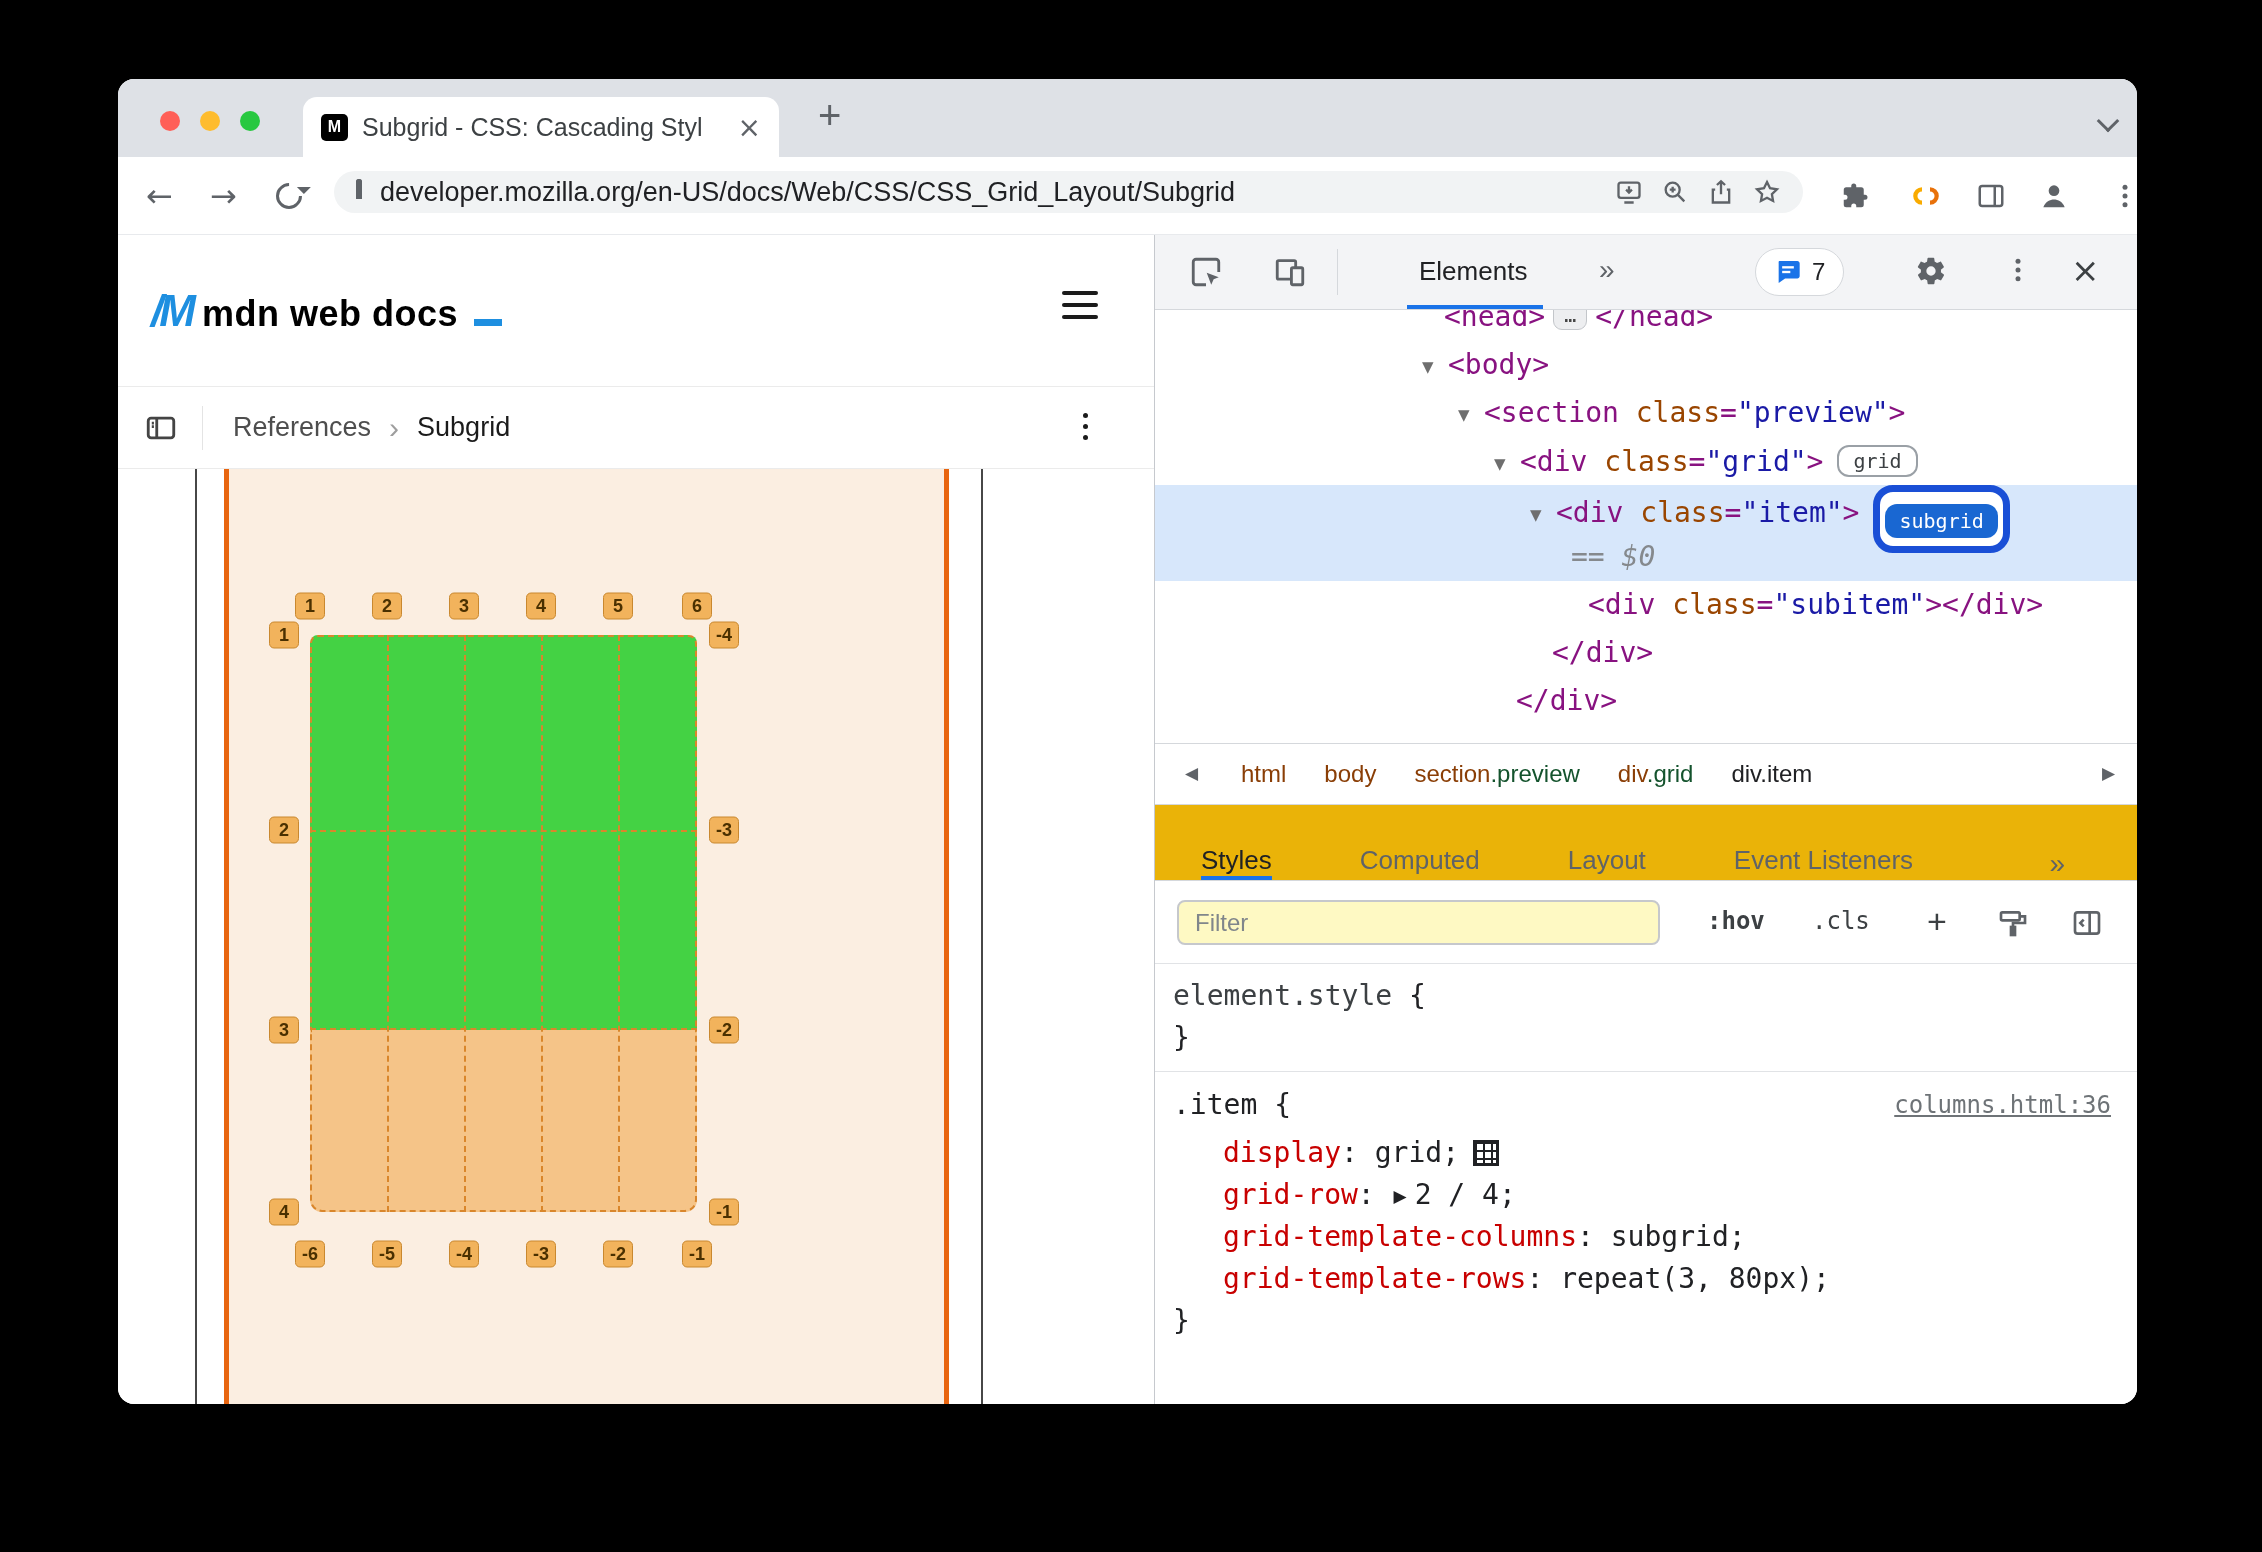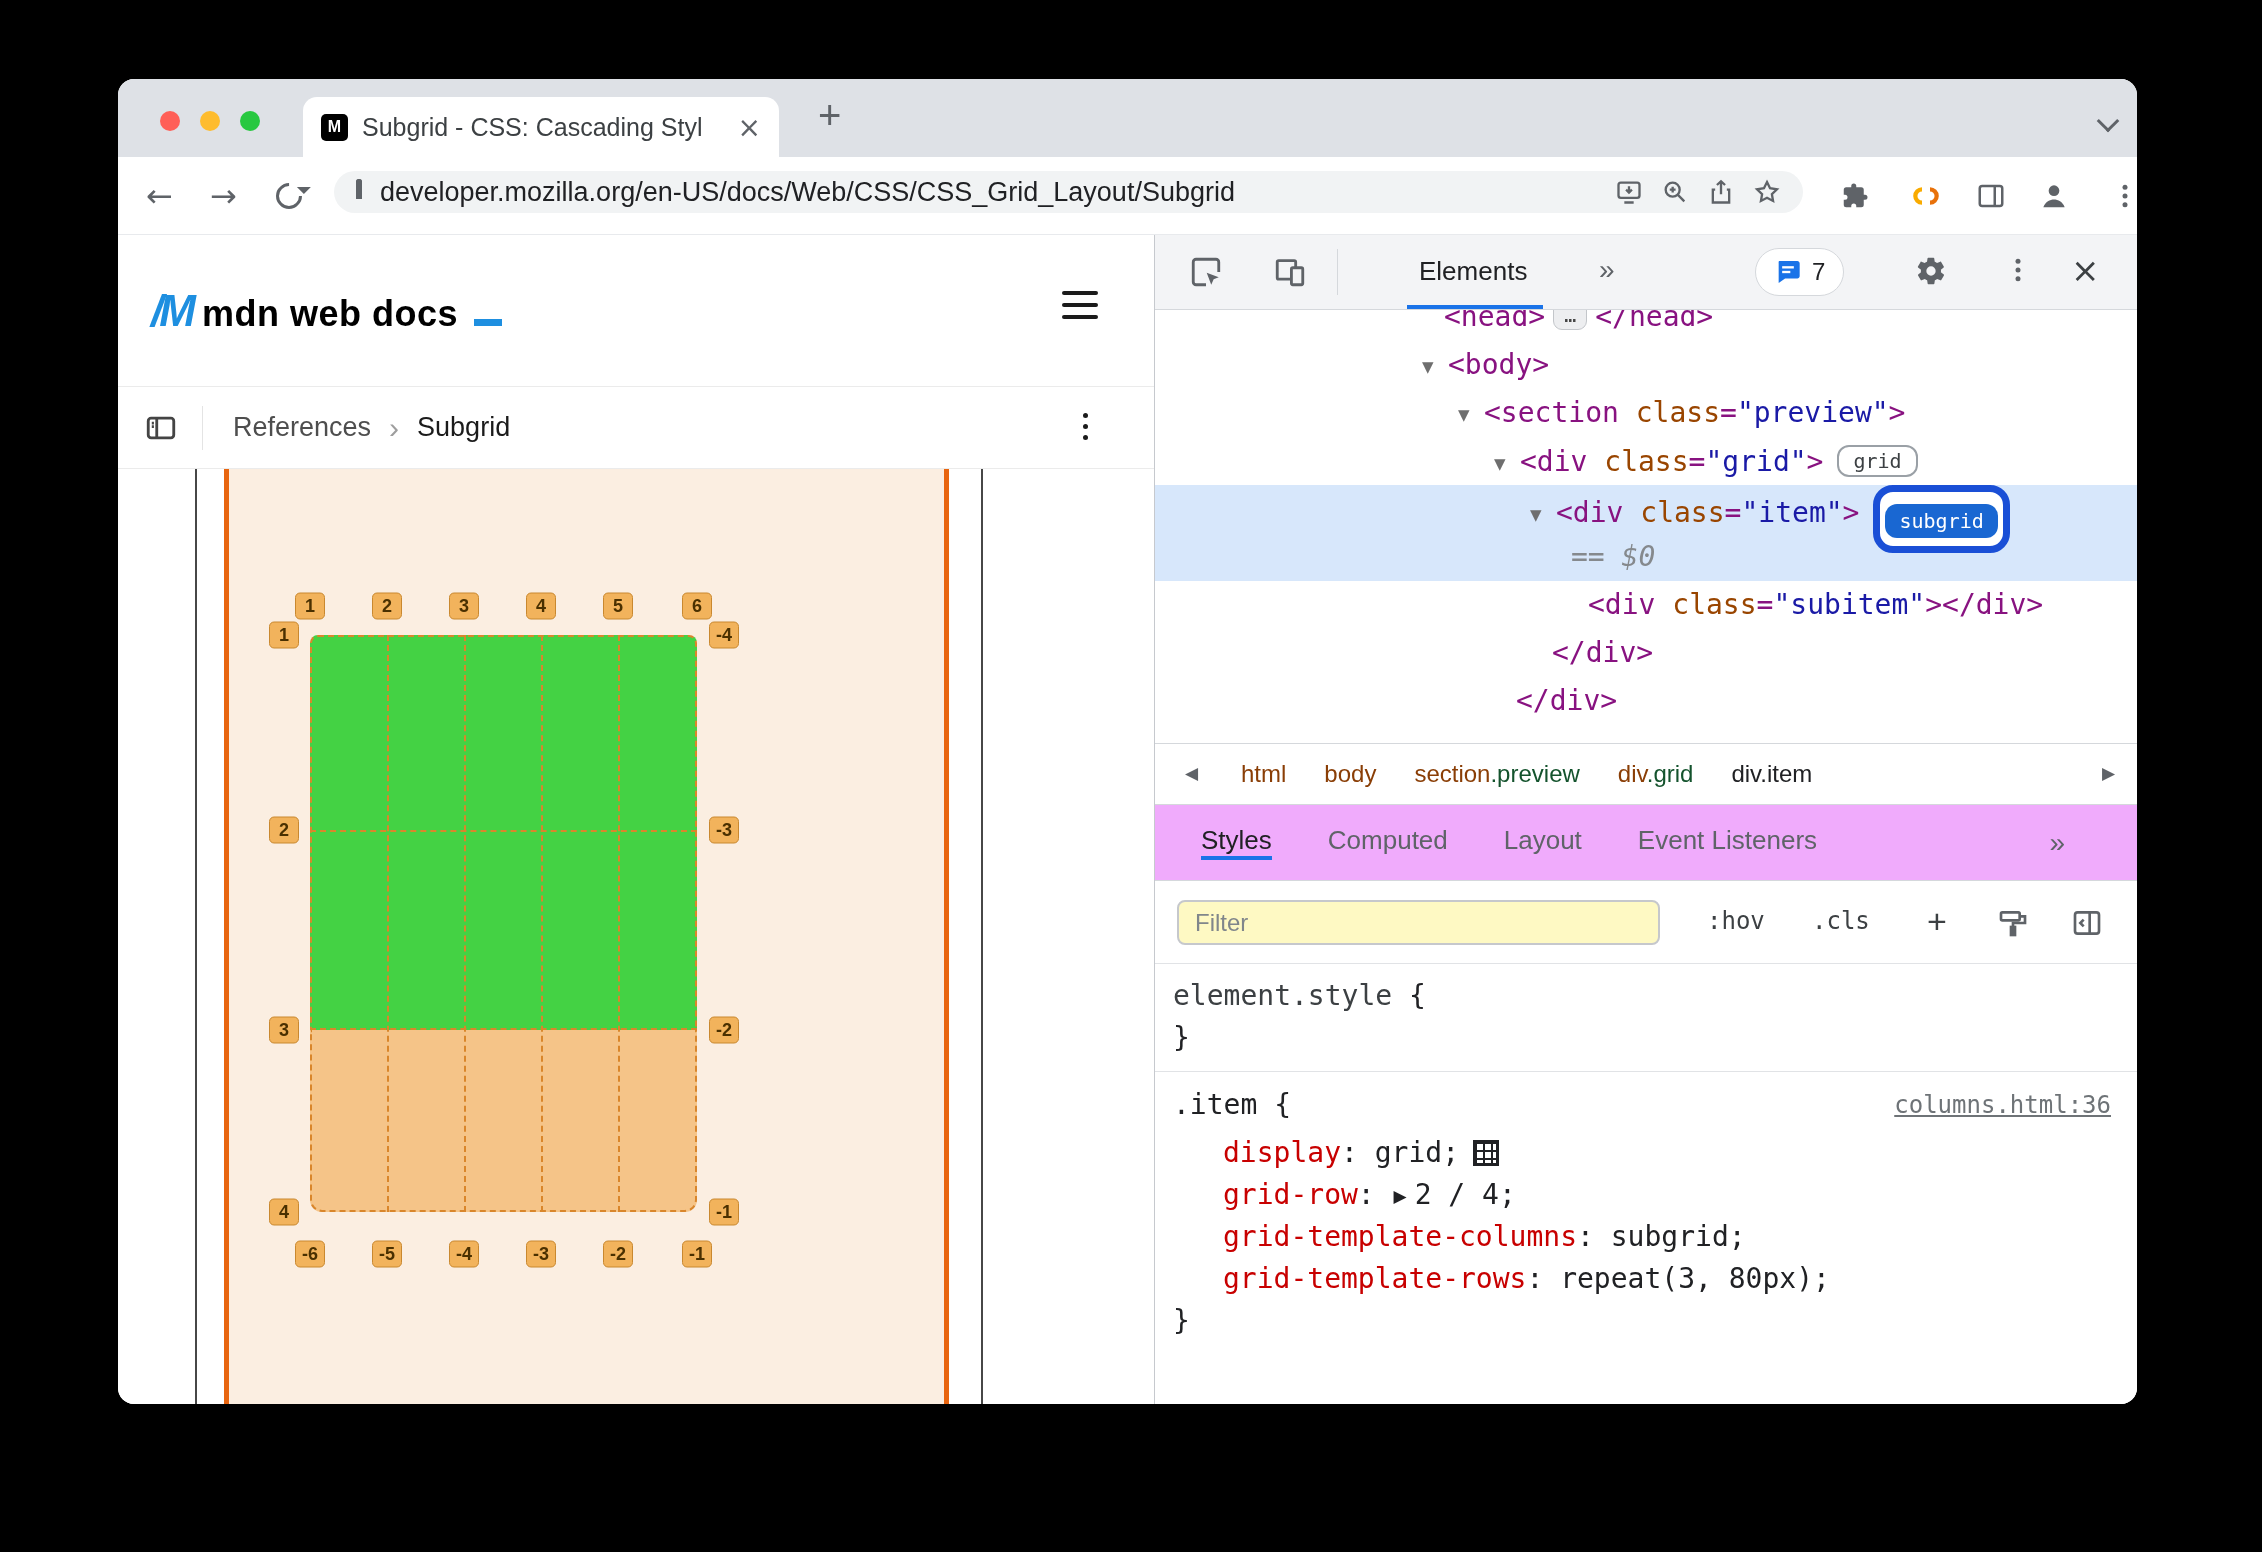--- a/index.html
+++ b/index.html
@@ -89,21 +89,21 @@
   .t-badge { margin-left:14px; border:2px solid #9AA0A6; color:#3C4043; border-radius:12px; padding:2px 14px; font-size:20px; vertical-align:3px; background:#fff; }
   .badge-ring { display:inline-block; border:7px solid #1A4FD6; border-radius:20px; padding:3px 5px; margin-left:14px; background:#fff; vertical-align:-6px; position:relative; z-index:2; }
   .t-badge-active { display:inline-block; background:#1967D2; color:#fff; border-radius:12px; padding:2px 14px; font-size:20px; line-height:30px; }
 
   .dt-crumbs { position:absolute; top:508px; left:0; right:0; height:61px; border-top:1px solid #D5D8DC; display:flex; align-items:center; gap:38px; padding-left:86px; font-size:24px; }
   .dc-arrow { position:absolute; top:0; height:61px; line-height:58px; color:#5F6368; font-size:17px; font-family:"DejaVu Sans", sans-serif; }
   .dc-tag { color:#8A3E06; }
   .dc-cls { color:#14532d; }
   .dt-crumb.sel .dc-tag, .dt-crumb.sel .dc-cls { color:#202124; }
 
-  .dt-tabs { position:absolute; top:569px; left:0; right:0; height:77px; background:#f0abfc; border-top:1px solid #D5D8DC; border-bottom:1px solid #D5D8DC; display:flex; align-items:center; padding-left:46px; gap:56px; font-size:26px; color:#5F6368; }
+  .dt-tabs { position:absolute; top:569px; left:0; right:0; height:77px; background:#eab308; border-top:1px solid #D5D8DC; border-bottom:1px solid #D5D8DC; display:flex; align-items:flex-end; padding-left:46px; gap:88px; font-size:26px; color:#5F6368; }
   .p-tab { display:flex; align-items:center; border-bottom:4px solid transparent; }
   .p-tab.active { color:#202124; border-bottom-color:#1A73E8; }
   .p-more { margin-left:auto; padding-right:70px; display:flex; align-items:center; font-size:28px; letter-spacing:2px; }
 
   .dt-filter { position:relative; position:absolute; top:646px; left:0; right:0; height:83px; border-bottom:1px solid #E1E3E6; }
   .filter-box { position:absolute; left:22px; top:19px; width:483px; height:45px; border:2px solid #C6C8CC; border-radius:8px; background:#fef9c3; font-size:24px; color:#80868B; padding:0 16px; font-family:"Liberation Sans", sans-serif; }
   .filter-box::placeholder { color:#80868B; }
   .ftok { position:absolute; top:0; height:83px; line-height:80px; font-size:24px; color:#3C4043; font-family:"DejaVu Sans Mono", monospace; }
   .fplus { font-size:34px; font-family:"Liberation Sans", sans-serif; }
   .fic { position:absolute; top:26px; }
@@ -345,21 +345,21 @@
       <div class="dt-tabs" id="dt-tabs">
           <span class="p-tab active">Styles</span>
           <span class="p-tab">Computed</span>
           <span class="p-tab">Layout</span>
           <span class="p-tab">Event Listeners</span>
           <span class="p-more">»</span>
         </div>
 
       <div class="dt-filter">
         <input class="filter-box" placeholder="Filter" style="">
-        <span class="ftok" style="left:552px;">:hov</span>
+        <span class="ftok" style="left:552px;font-weight:bold;">:hov</span>
         <span class="ftok" style="left:657px;">.cls</span>
         <span class="ftok fplus" style="left:772px;">+</span>
         <span class="fic" style="left:842px;">
           <svg class="gl" width="32" height="32" viewBox="0 0 24 24" fill="none" stroke="#5F6368" stroke-width="2">
               <rect x="3" y="4" width="14" height="6" rx="1"></rect>
               <path d="M17 7h4v5h-9v3"></path>
               <rect x="10.5" y="15" width="3" height="6" fill="#5F6368"></rect>
             </svg>
         </span>
         <span class="fic" style="left:916px;">

